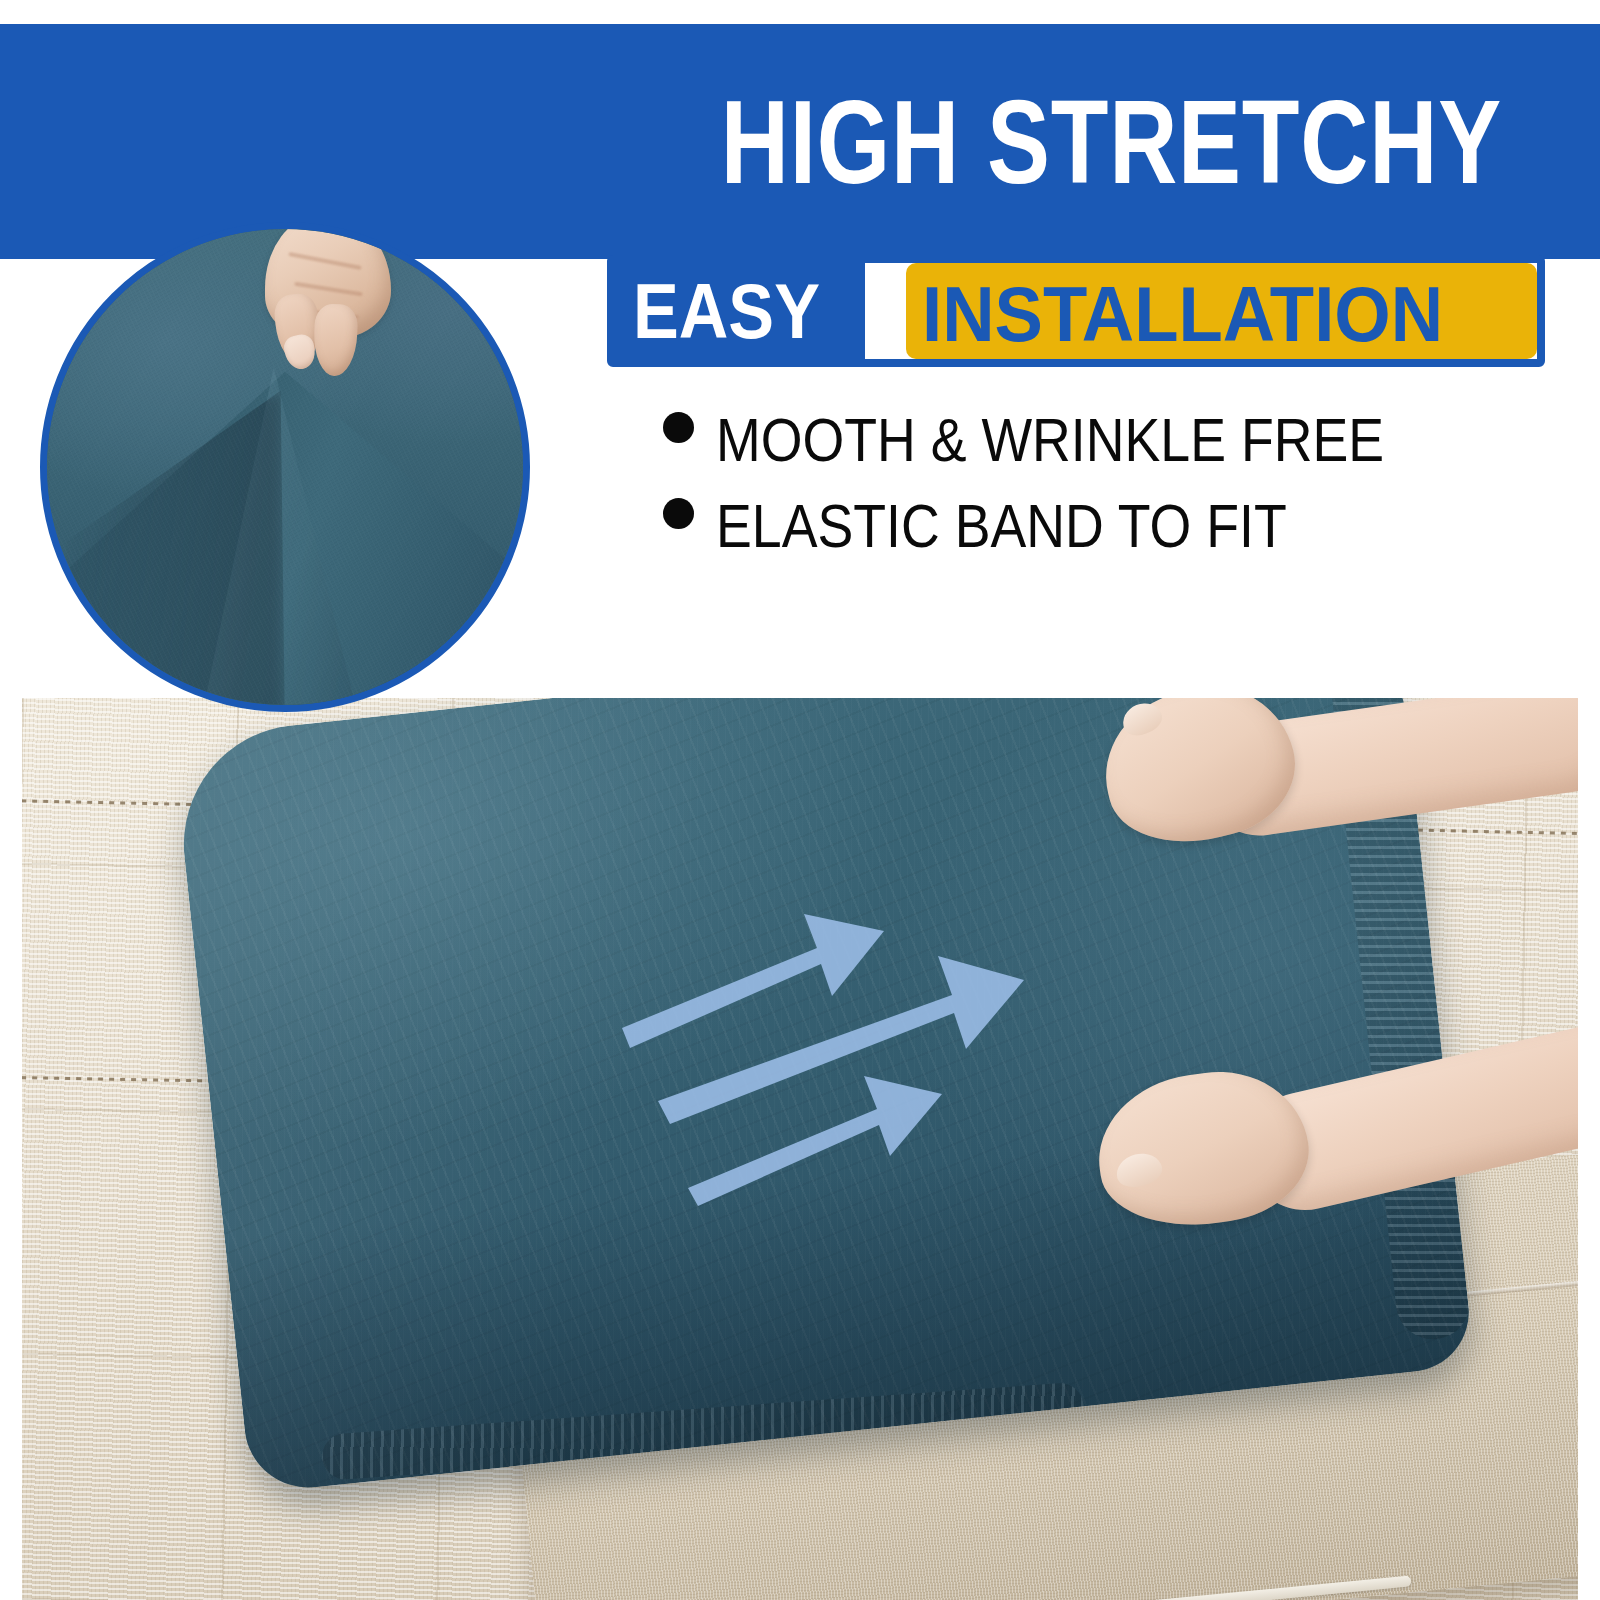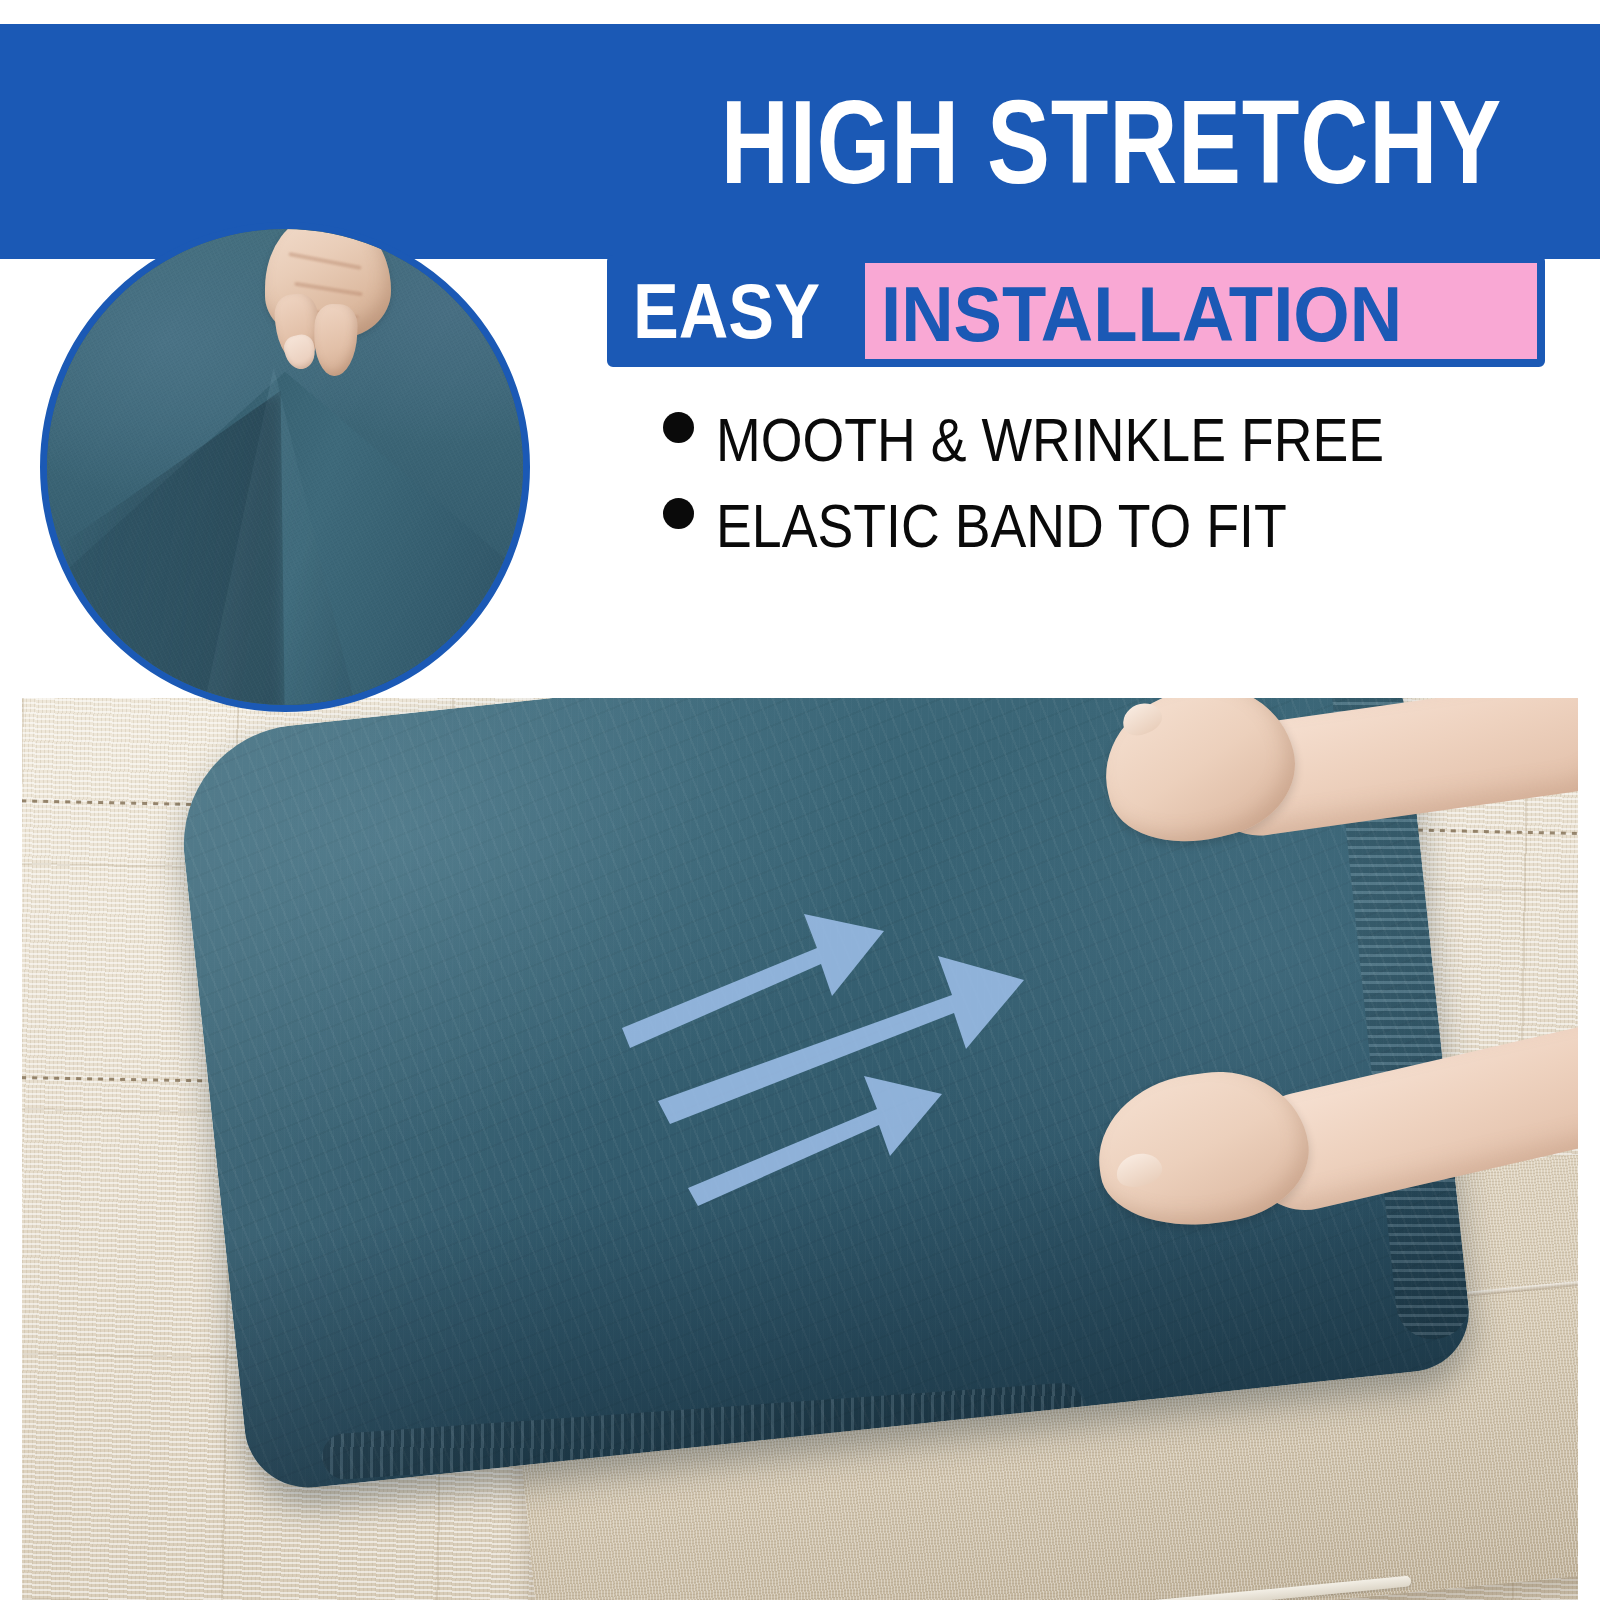--- a/index.html
+++ b/index.html
@@ -111,34 +111,36 @@
   .ei-box{
     position:absolute;
     left:607px; top:255px;
     width:938px; height:112px;
     border:8px solid #1B59B5;
     border-radius:6px;
     display:flex; align-items:stretch;
     background:#ffffff;
     overflow:hidden;
     z-index:4;
+    gap:41px;
   }
   .ei-easy{
     background:#1B59B5;
     color:#ffffff;
     display:flex; align-items:center; justify-content:center;
     padding:0 20px 0 18px;
     flex:0 0 auto;
   }
   .ei-install{
-    background:#f9a8d4;
+    background:#eab308;
     color:#1B59B5;
     display:flex; align-items:center; justify-content:flex-start;
     padding:6px 14px 0 16px;
     flex:1 1 auto;
+    border-radius:10px;
   }
   .ei-word{
     font-size:78px; font-weight:bold; line-height:1;
     letter-spacing:0px;
     transform:scaleX(0.88);
     transform-origin:left center;
     white-space:nowrap;
   }
   .ei-install .ei-word{ transform:scaleX(0.93); }
 

